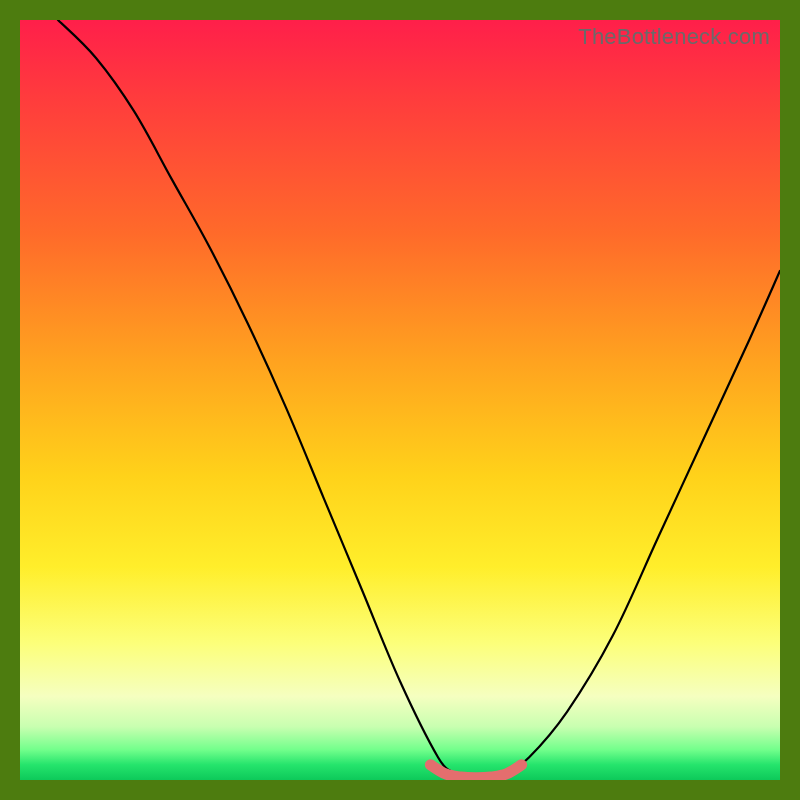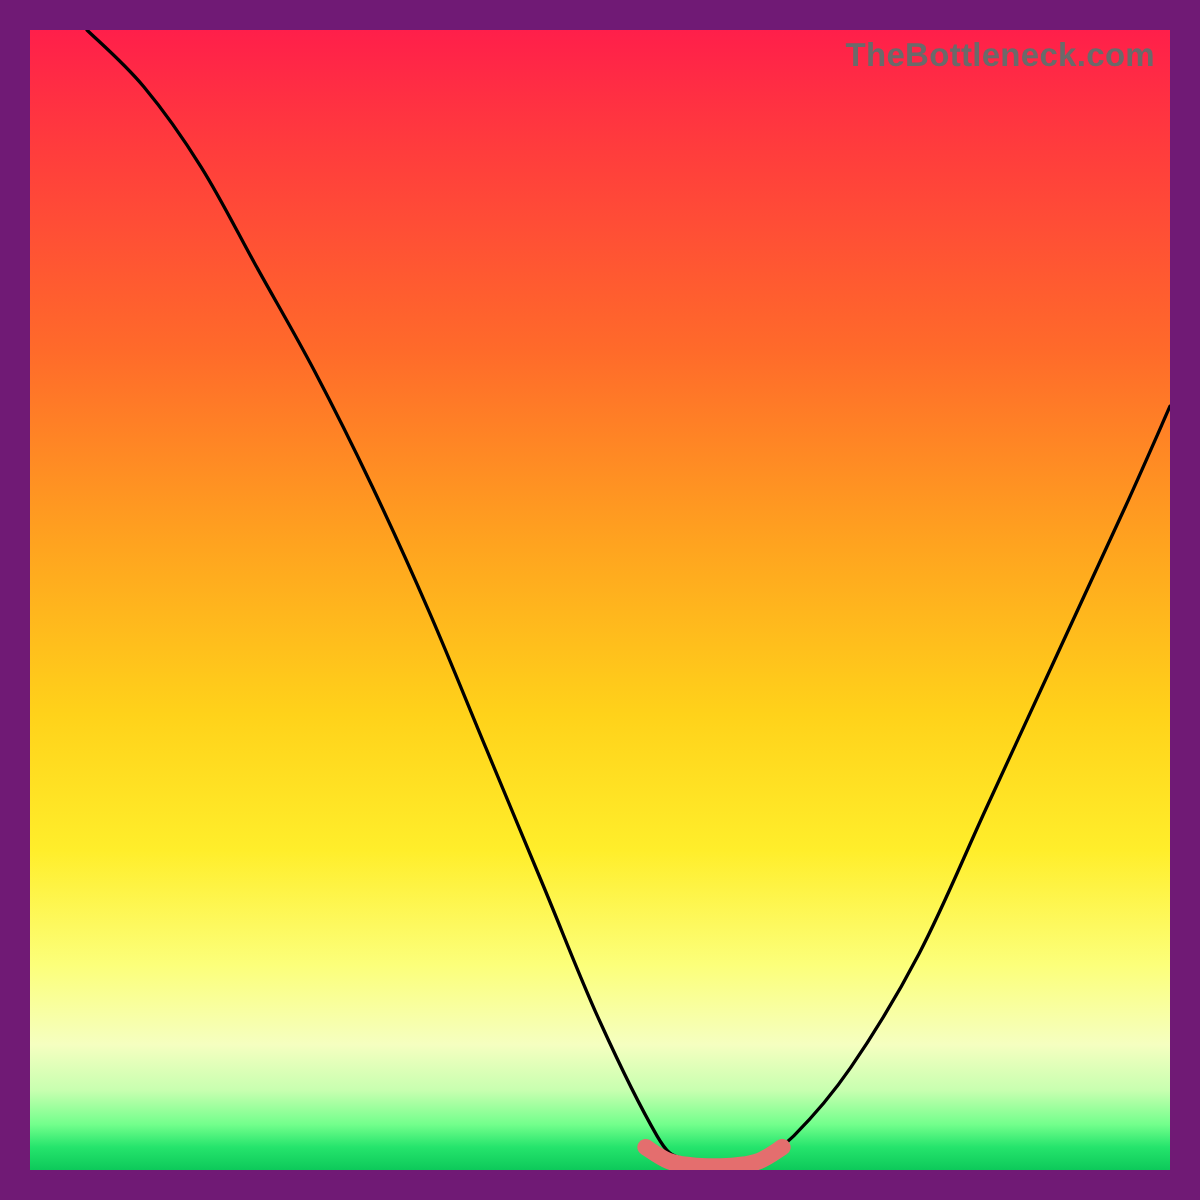--- a/index.html
+++ b/index.html
@@ -8,22 +8,21 @@
     width: 800px;
     height: 800px;
     background: #000;
     overflow: hidden;
     font-family: Arial, Helvetica, sans-serif;
   }
   .frame {
     position: relative;
     width: 800px;
     height: 800px;
-    background: #701a75;
-    font-weight: bold;
+    background: #4d7c0f;
   }
   .plot {
     position: absolute;
     left: 20px;
     top: 20px;
     width: 760px;
     height: 760px;
     
     background: linear-gradient(
       to bottom,

